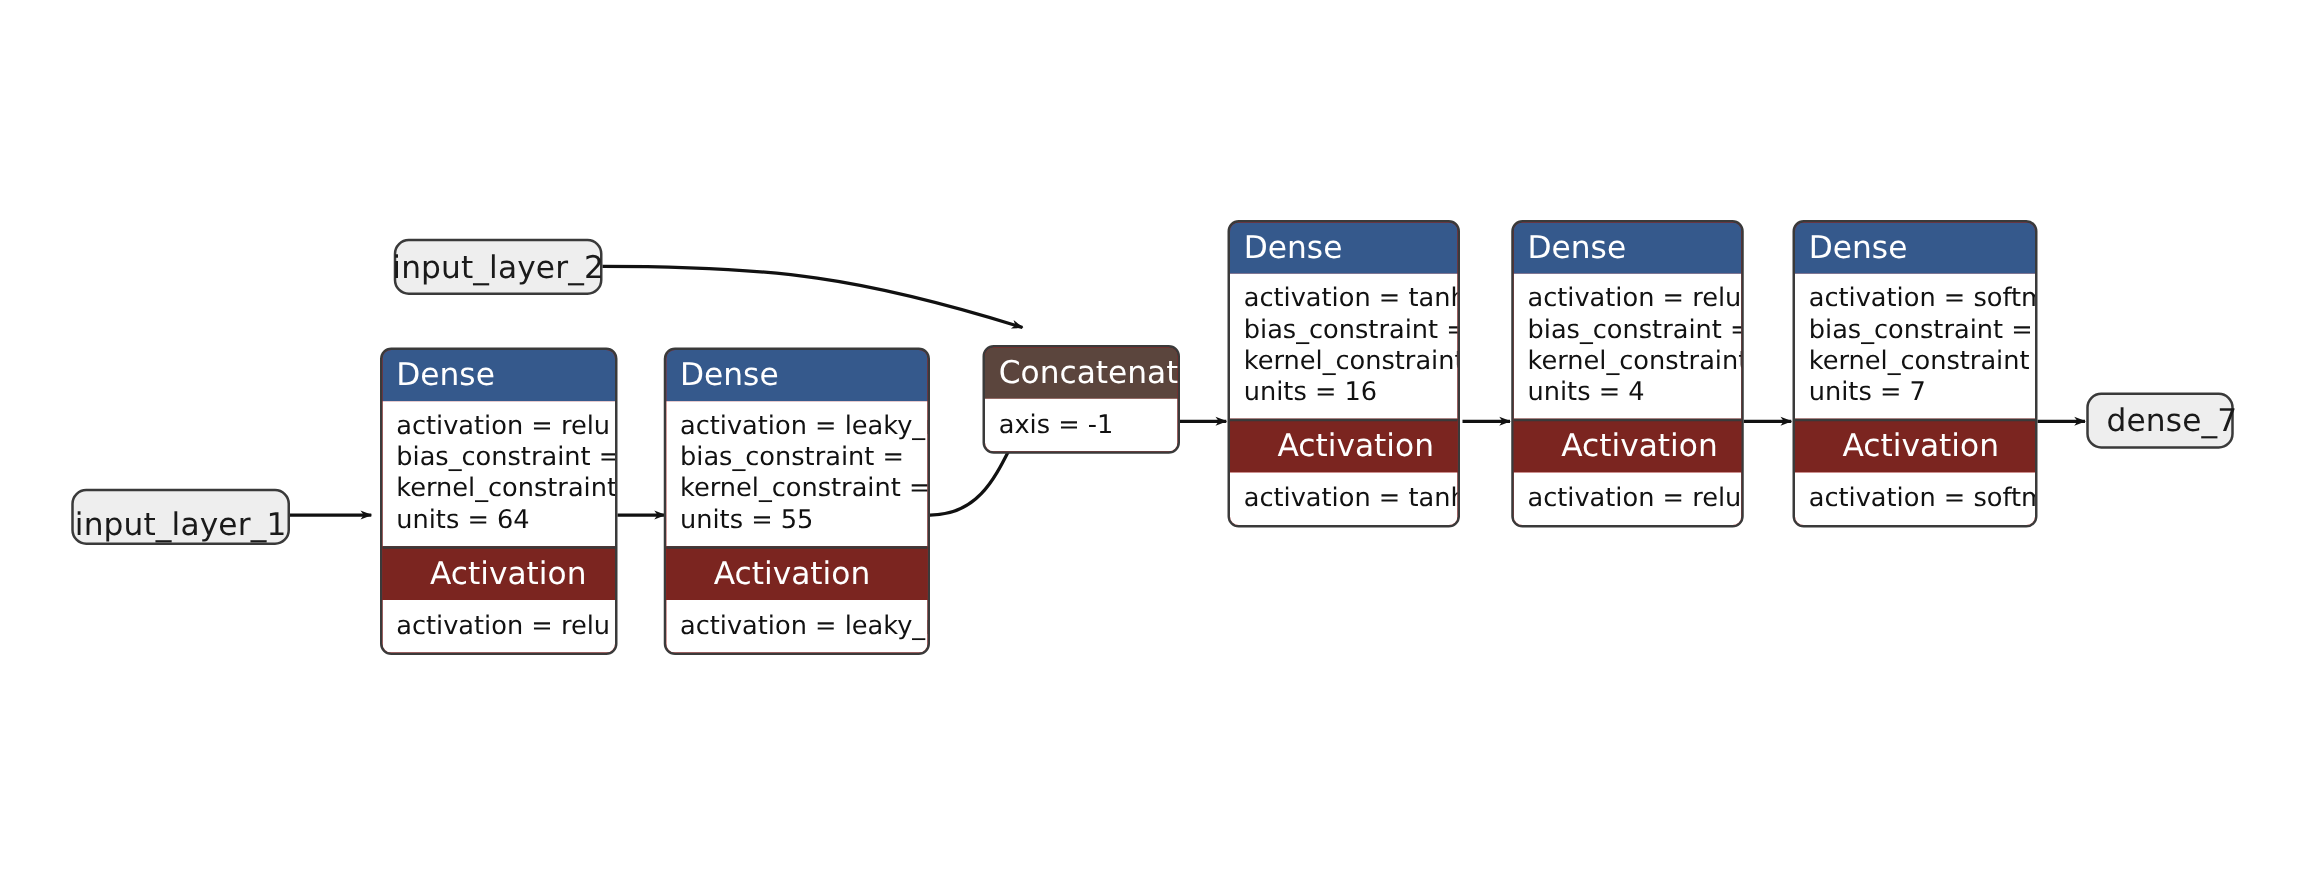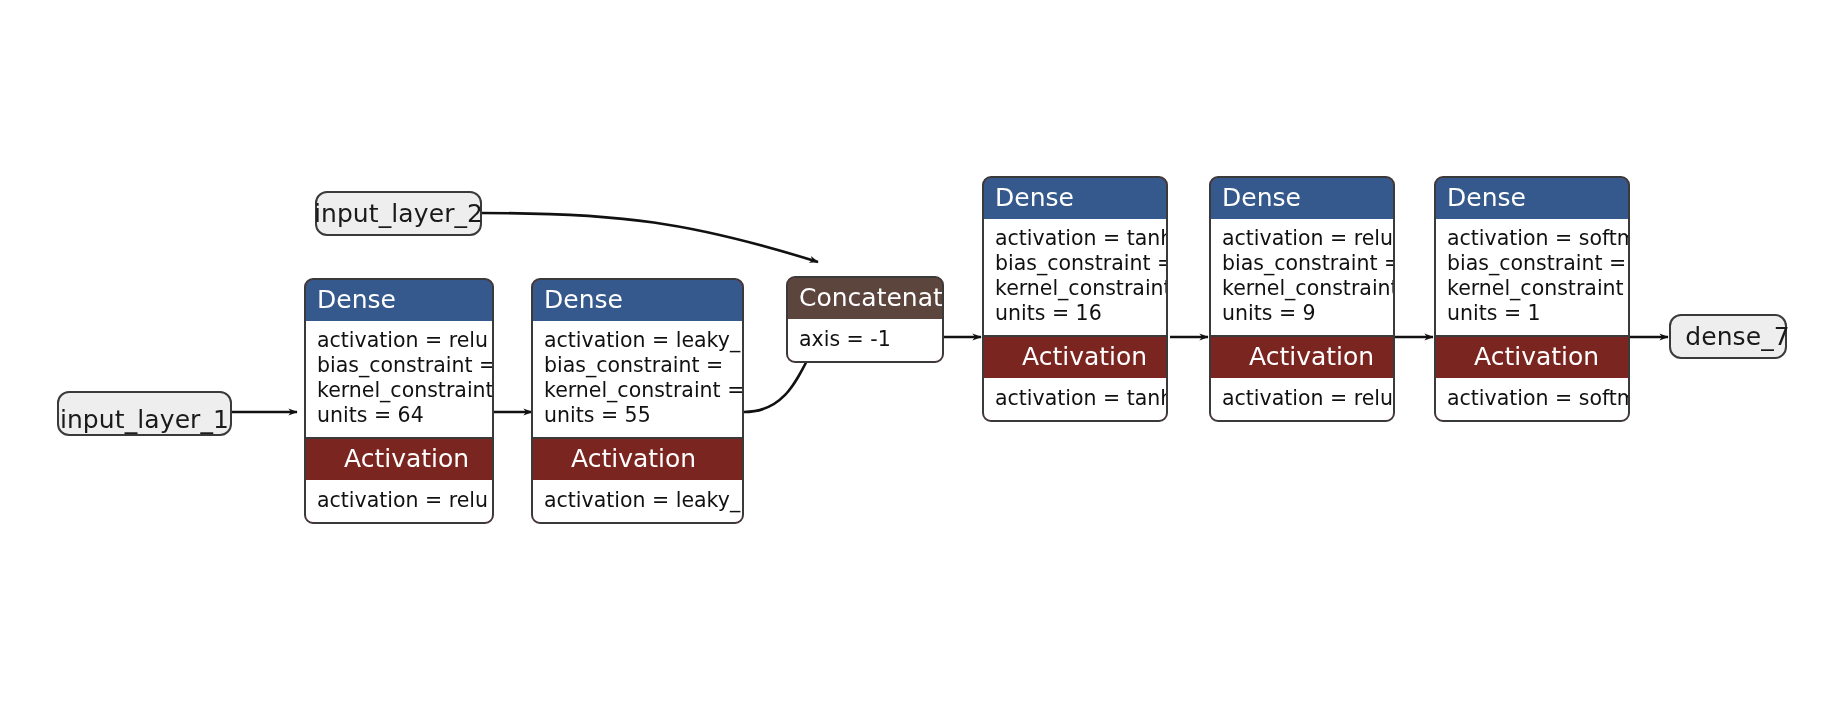--- a/index.html
+++ b/index.html
@@ -161,35 +161,35 @@
       <span class="prop">activation = tanh</span>
     </div>
   </div>
 
   <div class="layer-card" style="left:1209px; top:176px; width:186px;">
     <div class="card-header blue">Dense</div>
     <div class="card-body">
       <span class="prop">activation = relu</span>
       <span class="prop">bias_constraint =</span>
       <span class="prop">kernel_constraint =</span>
-      <span class="prop">units = 9</span>
+      <span class="prop">units = 4</span>
     </div>
     <div class="card-header red">Activation</div>
     <div class="card-body single">
       <span class="prop">activation = relu</span>
     </div>
   </div>
 
   <div class="layer-card" style="left:1434px; top:176px; width:196px;">
     <div class="card-header blue">Dense</div>
     <div class="card-body">
       <span class="prop">activation = softmax</span>
       <span class="prop">bias_constraint =</span>
       <span class="prop">kernel_constraint =</span>
-      <span class="prop">units = 1</span>
+      <span class="prop">units = 7</span>
     </div>
     <div class="card-header red">Activation</div>
     <div class="card-body single">
       <span class="prop">activation = softmax</span>
     </div>
   </div>
 
   <div class="term-node" style="left:1669px; top:314px; width:118px; height:45px;padding-left:19px;">
     <span>dense_7</span>
   </div>

